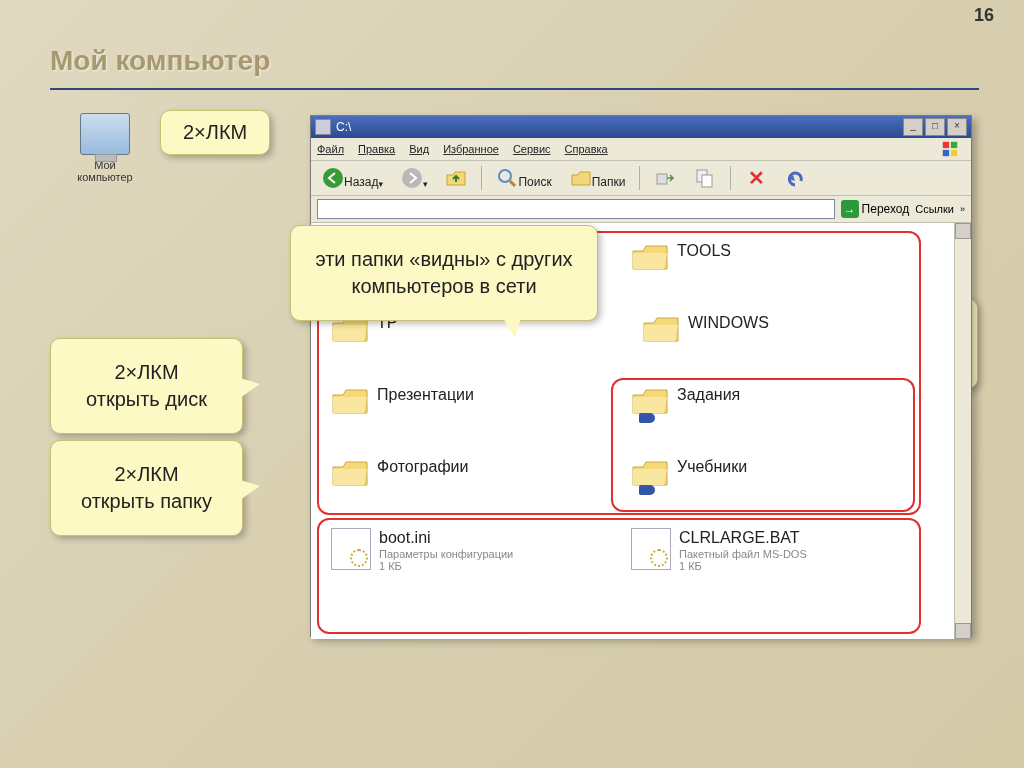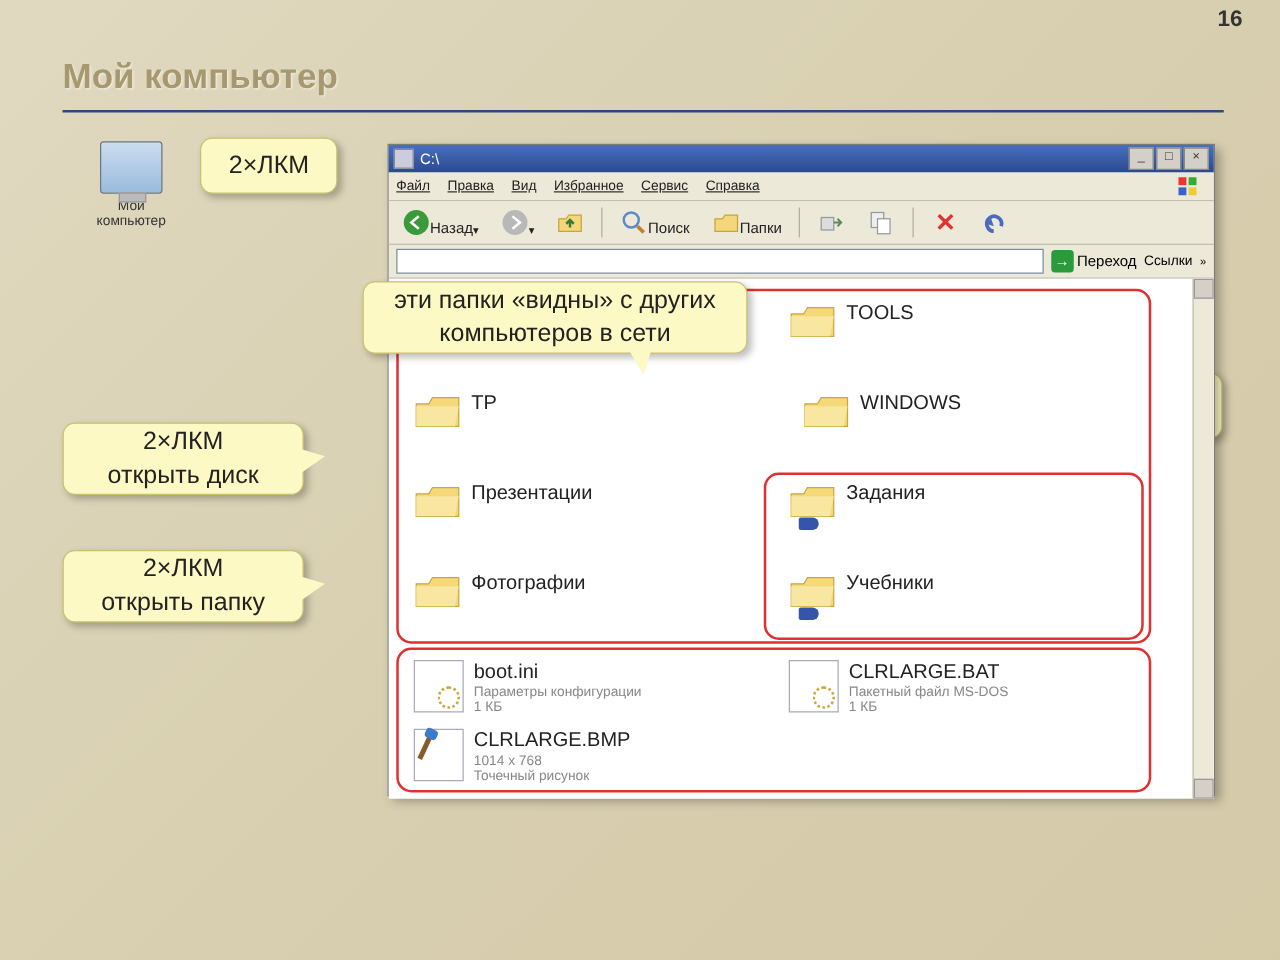--- a/index.html
+++ b/index.html
@@ -9,21 +9,21 @@
 .page-num{position:absolute;top:5px;right:30px;font-size:18px;font-weight:bold;color:#333}
 .slide-title{position:absolute;top:45px;left:50px;font-size:28px;font-weight:bold;color:#a8986f;text-shadow:1px 1px 2px rgba(255,255,255,.6)}
 .title-rule{position:absolute;top:88px;left:50px;right:45px;height:2px;background:#2a4a7a}
 
 
 .mycomp{position:absolute;top:113px;left:65px;width:80px;text-align:center;font-size:11px;color:#333}
 .mycomp .ic{width:48px;height:40px;margin:0 auto 4px;background:linear-gradient(#cde,#9bd);border:1px solid #678;border-radius:3px;position:relative}
 .mycomp .ic:after{content:"";position:absolute;bottom:-8px;left:14px;width:20px;height:6px;background:#bbb;border:1px solid #999}
 
 
-.callout{position:absolute;background:#fdf9c4;border:1px solid #c9c070;border-radius:10px;padding:1px 18px;box-shadow:3px 3px 6px rgba(0,0,0,.25);font-size:18px;text-align:center;color:#222;line-height:1.35}
+.callout{position:absolute;background:#fdf9c4;border:1px solid #c9c070;border-radius:10px;padding:20px 18px;box-shadow:3px 3px 6px rgba(0,0,0,.25);font-size:18px;text-align:center;color:#222;line-height:1.35}
 .callout.sm{font-size:20px}
 .callout .tail{position:absolute;width:0;height:0}
 .tail-r{right:-18px;top:50%;margin-top:-8px;border-left:20px solid #fdf9c4;border-top:6px solid transparent;border-bottom:14px solid transparent}
 .tail-d{left:50%;bottom:-18px;margin-left:-8px;border-top:20px solid #fdf9c4;border-left:12px solid transparent;border-right:6px solid transparent}
 .tail-dl{left:35px;bottom:-18px;border-top:20px solid #fdf9c4;border-left:4px solid transparent;border-right:14px solid transparent}
 
 
 .win{position:absolute;top:115px;left:310px;width:660px;height:520px;background:#ece9d8;border:1px solid #7a7a7a;box-shadow:4px 4px 8px rgba(0,0,0,.3);font-size:11px}
 .titlebar{height:22px;background:linear-gradient(#4a6fbf,#2a4a8f);color:#fff;display:flex;align-items:center;padding:0 4px}
 .titlebar .ticon{width:14px;height:14px;background:#ccd;border:1px solid #889;margin-right:5px}
@@ -287,30 +287,20 @@
     <div class="item" style="left:20px;top:305px">
       <div class="file-ic">
           <div class="gear"></div>
         </div>
       <div>
           <div class="lbl">boot.ini</div>
           <div class="sub">Параметры конфигурации</div>
           <div class="sub">1 КБ</div>
         </div>
     </div>
-    <div class="item" style="left:20px;top:360px">
-      <div class="file-ic">
-          <div class="brush"></div>
-        </div>
-      <div>
-          <div class="lbl">CLRLARGE.BMP</div>
-          <div class="sub">1014 x 768</div>
-          <div class="sub">Точечный рисунок</div>
-        </div>
-    </div>
     <div class="item" style="left:320px;top:305px">
       <div class="file-ic">
           <div class="gear"></div>
         </div>
       <div>
           <div class="lbl">CLRLARGE.BAT</div>
           <div class="sub">Пакетный файл MS-DOS</div>
           <div class="sub">1 КБ</div>
         </div>
     </div>

